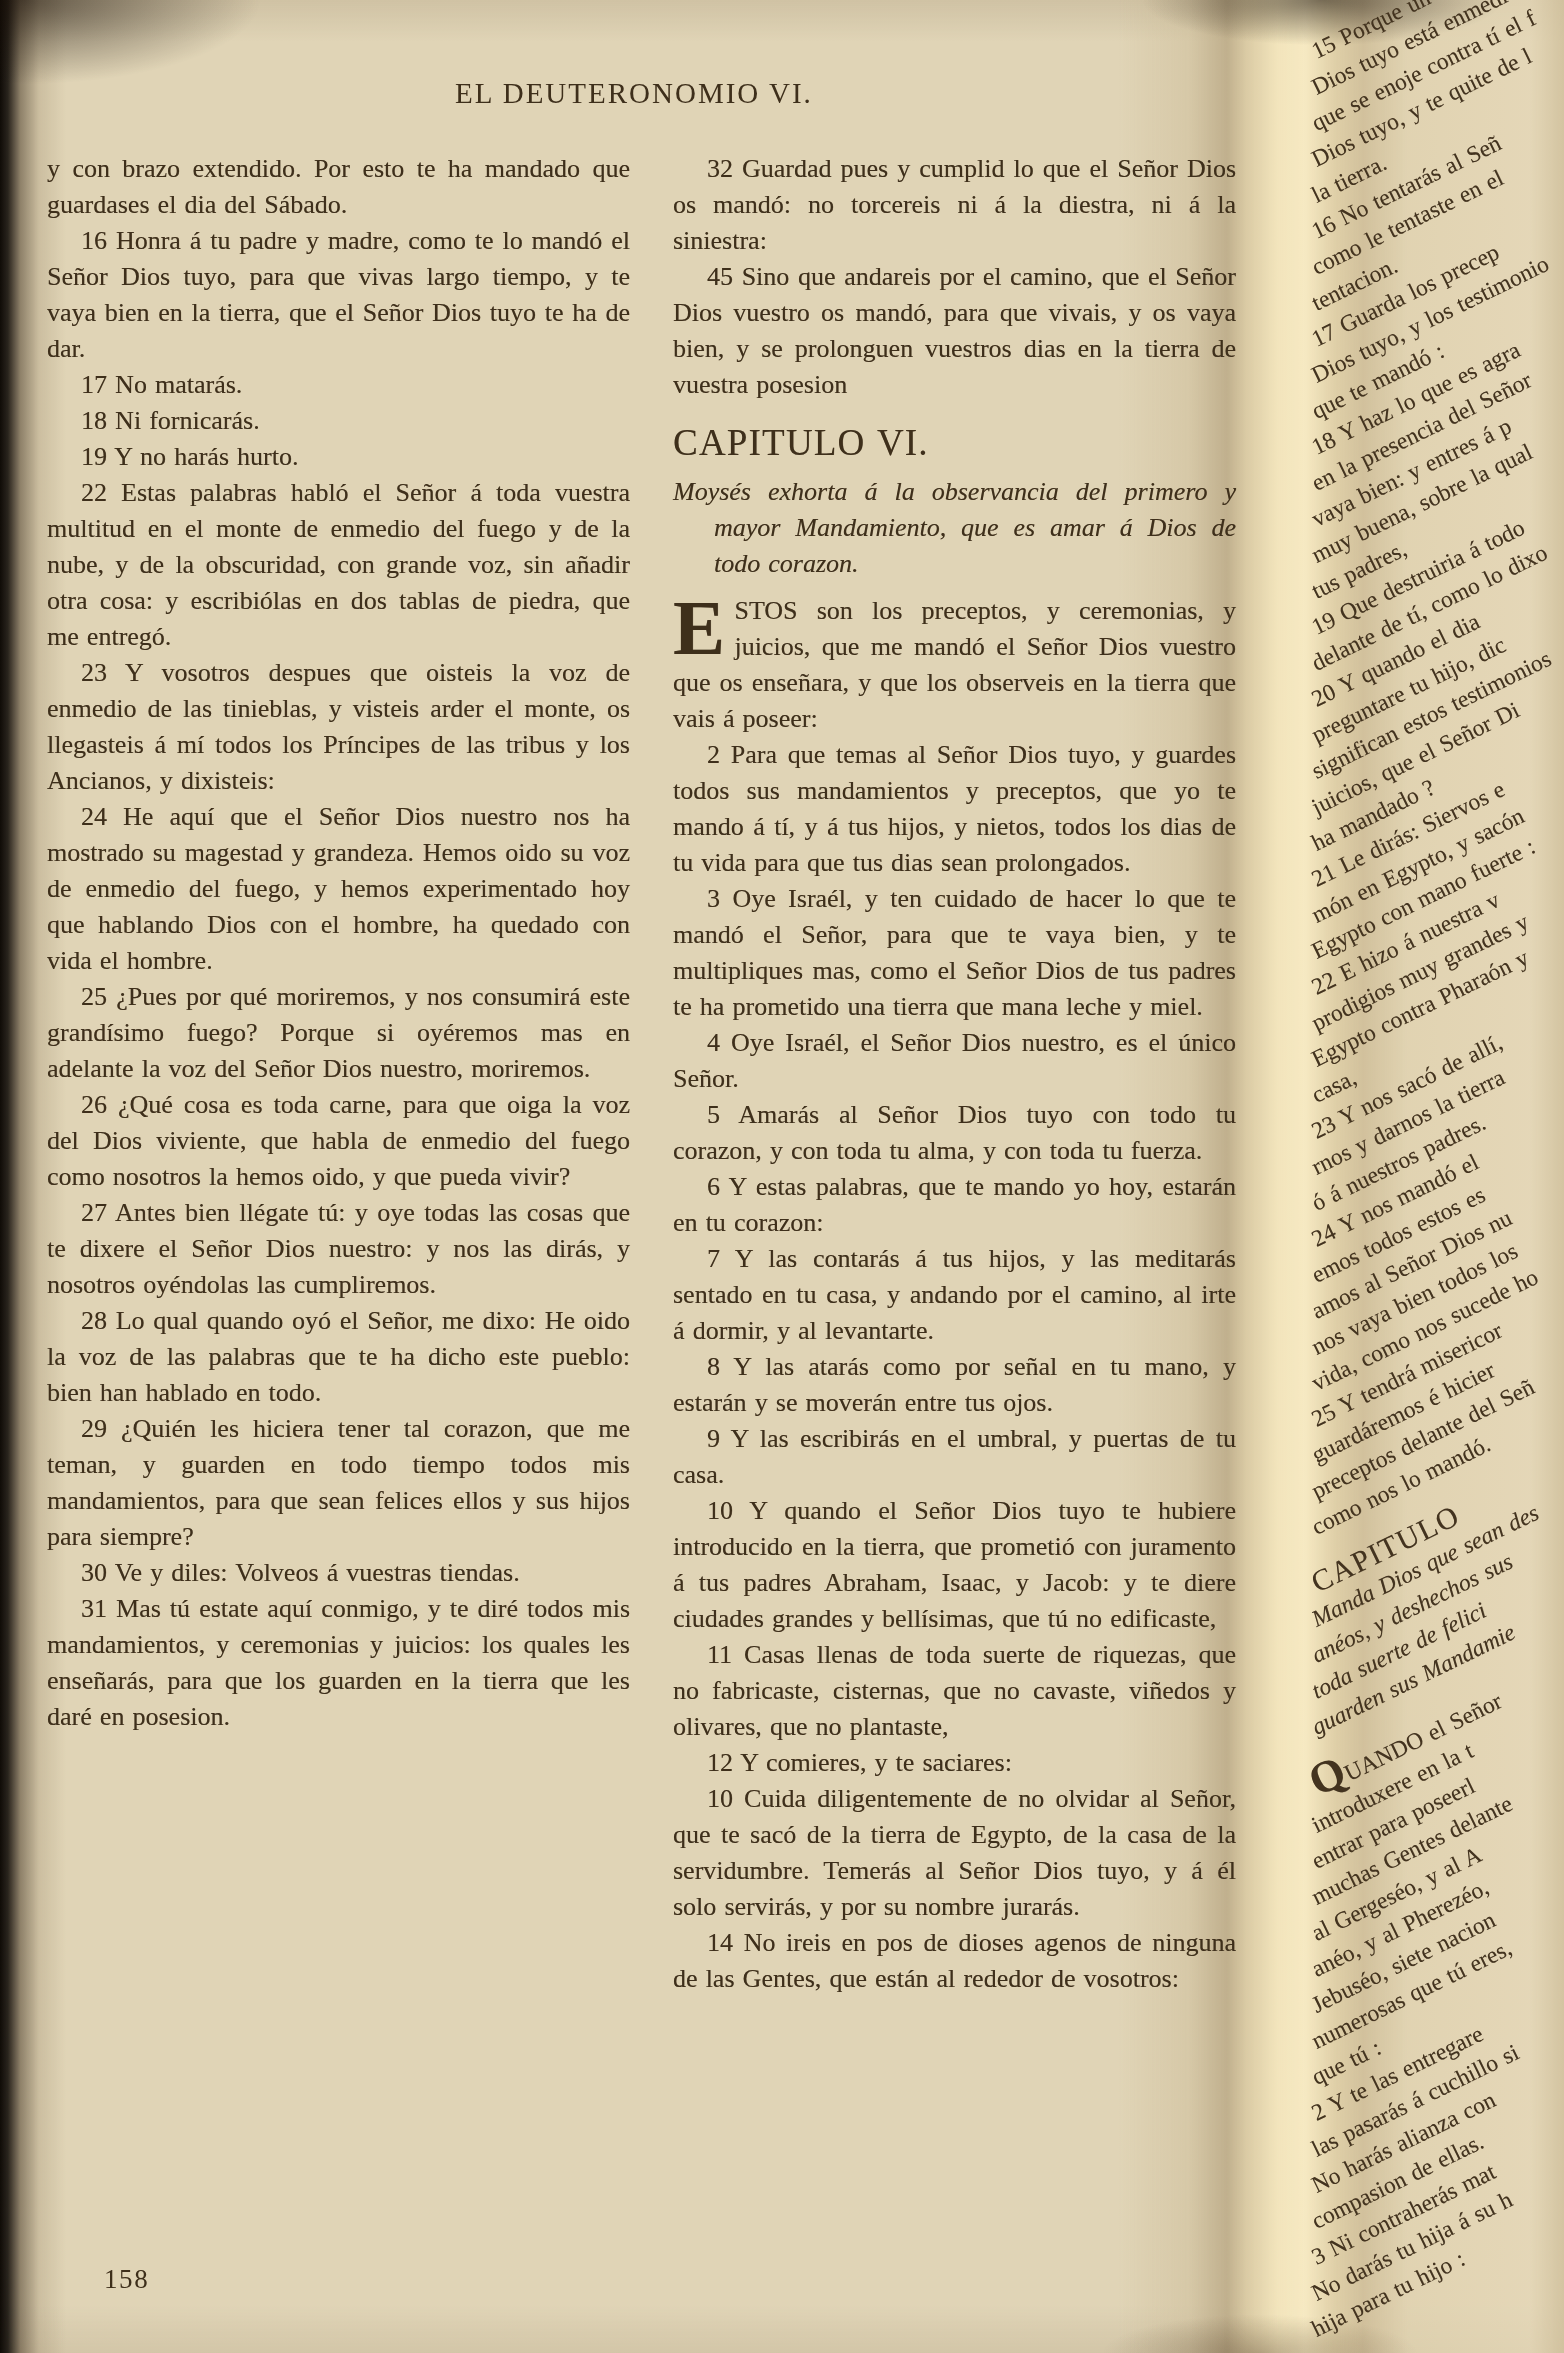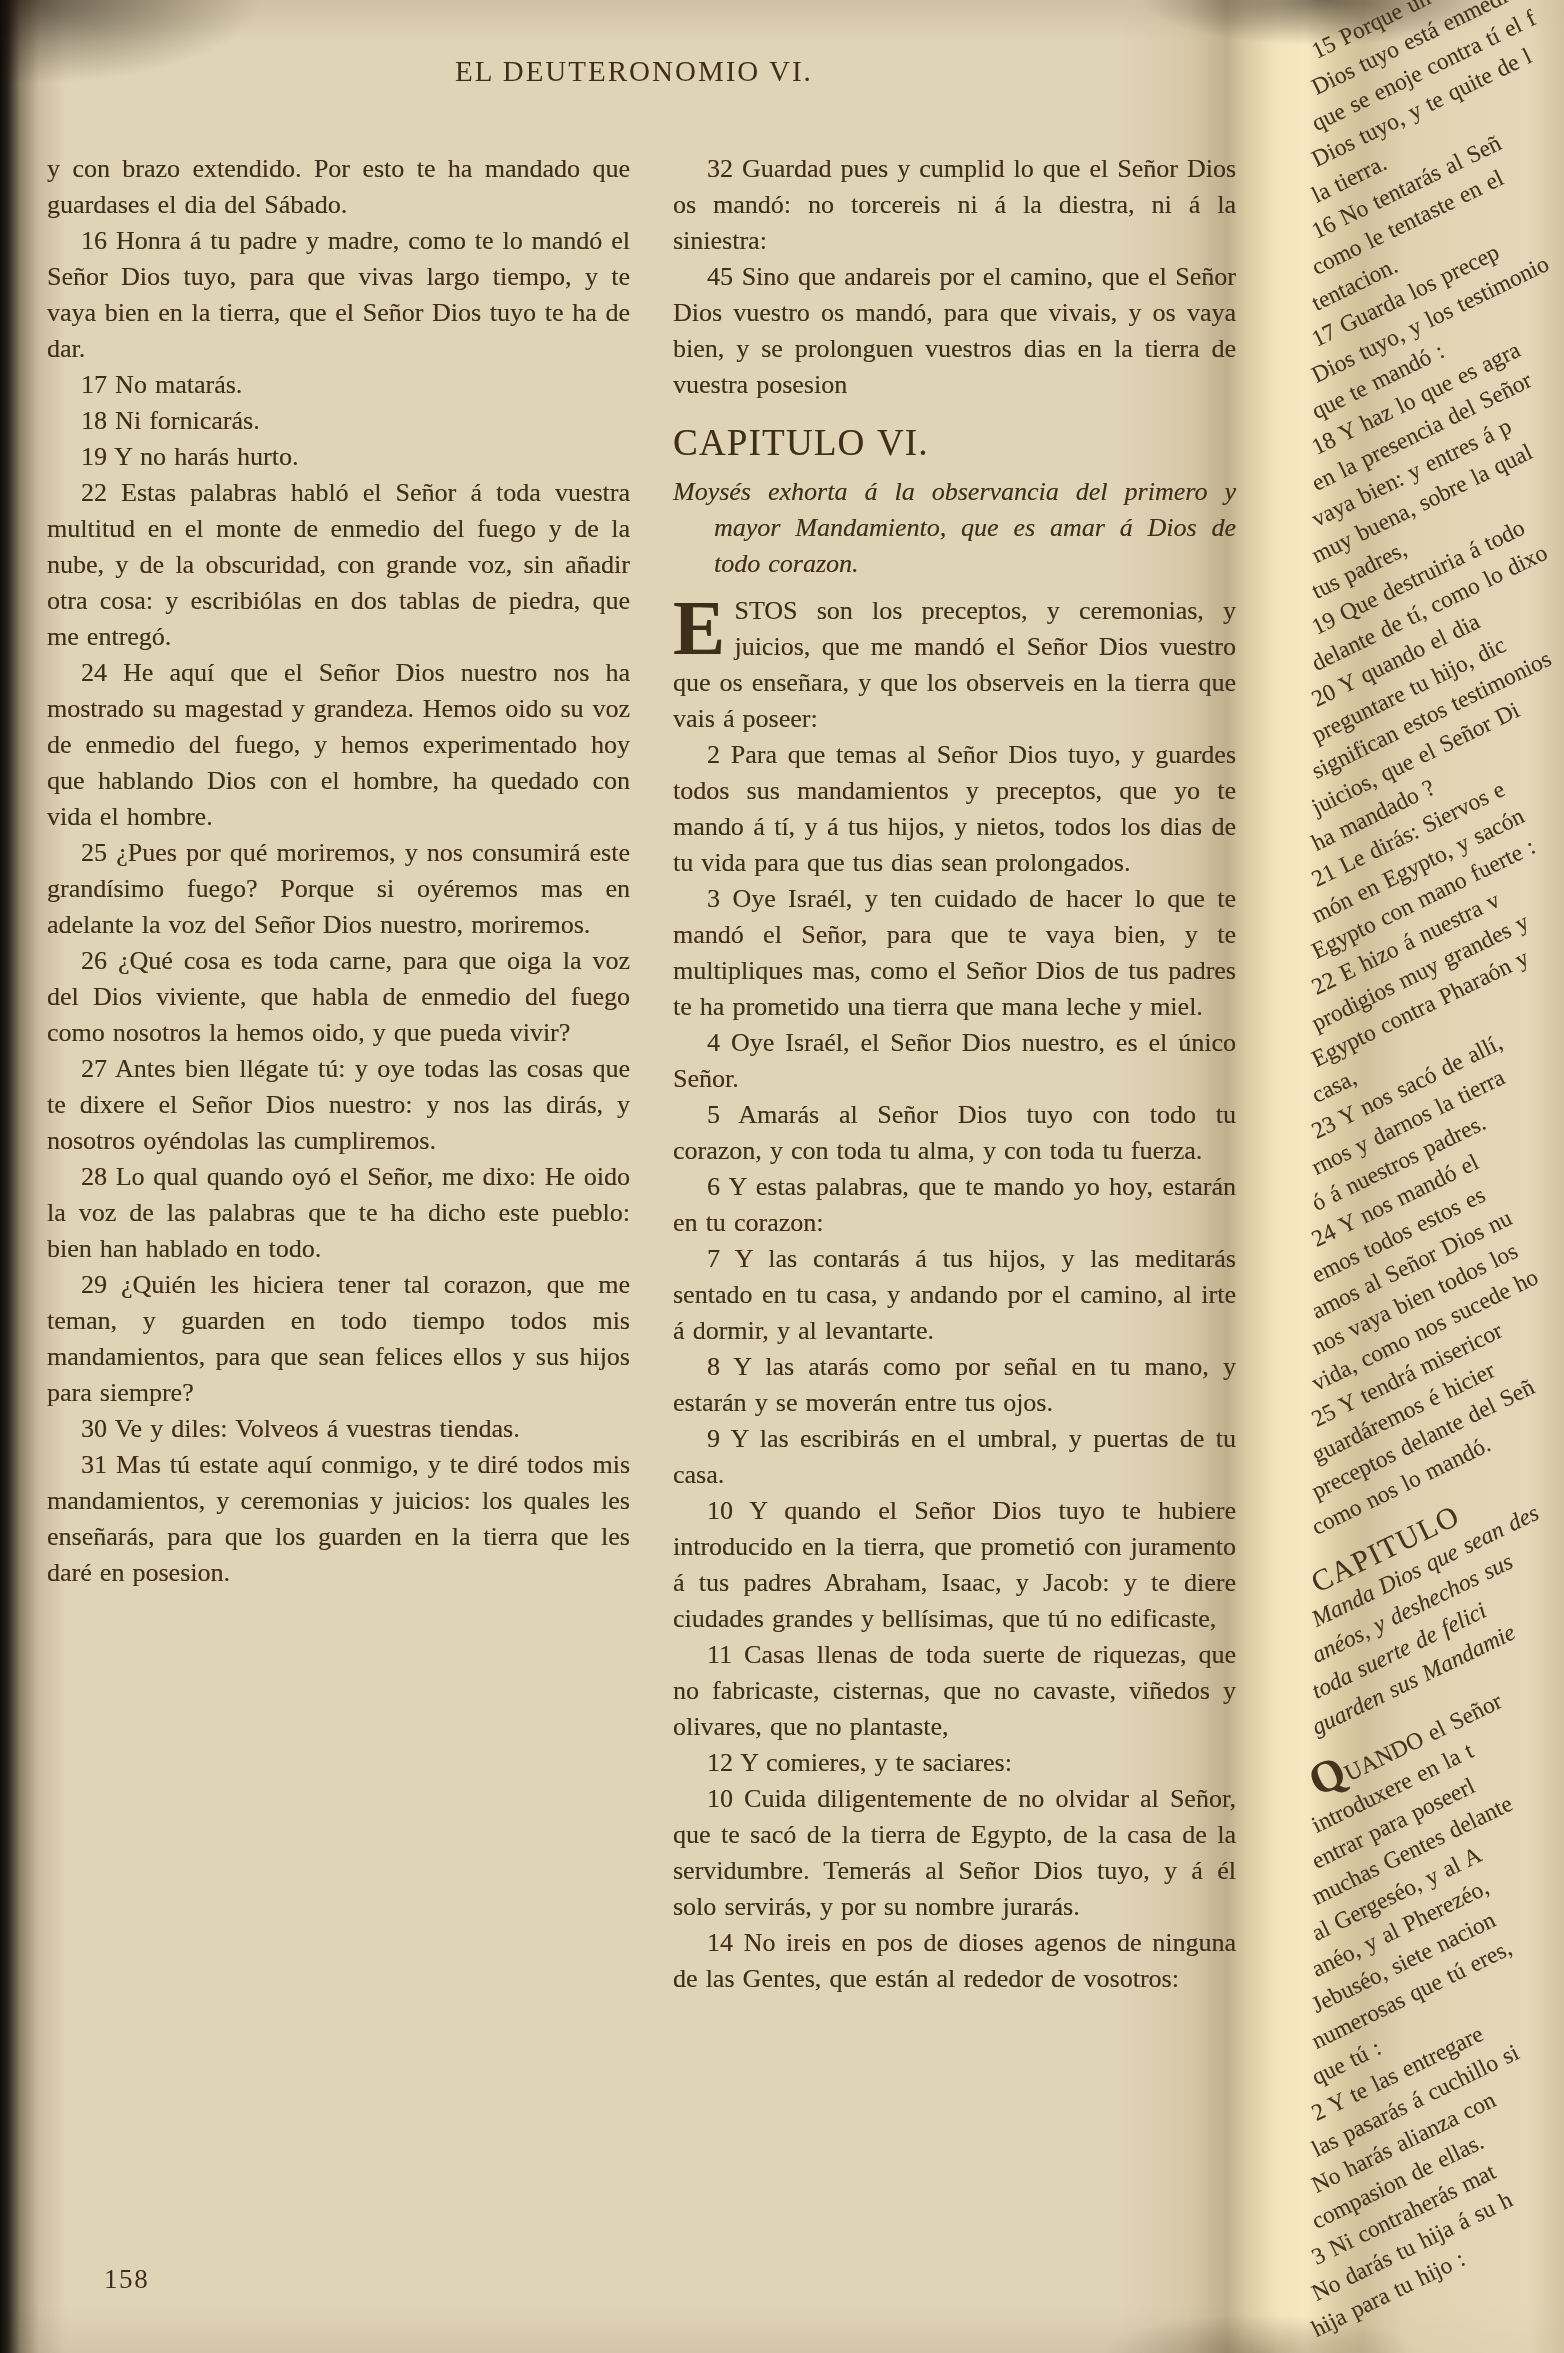--- a/index.html
+++ b/index.html
@@ -25,21 +25,21 @@
         rgba(206,188,150,.8) 1363px,
         rgba(225,211,176,.7) 1408px,
         rgba(230,216,184,.7) 1530px,
         rgba(208,192,156,.85) 1565px),
       linear-gradient(180deg, rgba(120,100,70,.16), rgba(120,100,70,0) 41px),
       linear-gradient(0deg, rgba(120,100,70,.13), rgba(120,100,70,0) 49px),
       var(--paper,#e0d4b6);
   }
   .page-main{position:absolute;left:0;top:0;width:1252px;}
   .running-head{
-    margin:55px 0 0 47px;width:1174px;
+    margin:77px 0 0 47px;width:1174px;
     text-align:center;
     font-size:29px;letter-spacing:2px;
     color:var(--ink,#3e2f1b);
   }
   .cols{
     position:absolute;left:47px;top:119px;width:1189px;
     display:flex;gap:43px;margin-top:32px;
   }
   .col{font-size:26px;line-height:36px;word-spacing:1.6px;text-align:justify;
        text-shadow:0.2px 0.2px 0 rgba(62,47,27,.45);}
@@ -82,20 +82,21 @@
         <p class="verse">17 No matarás.</p>
 
         <p class="verse">18 Ni fornicarás.</p>
 
         <p class="verse">19 Y no harás hurto.</p>
 
 
 
         <p class="verse">22 Estas palabras habló el Señor á toda vuestra multitud en el monte de enmedio del fuego y de la nube, y de la obscuridad, con grande voz, sin añadir otra cosa: y escribiólas en dos tablas de piedra, que me entregó.</p>
 
+        <p class="verse">23 Y vosotros despues que oisteis la voz de enmedio de las tinieblas, y visteis arder el monte, os llegasteis á mí todos los Príncipes de las tribus y los Ancianos, y dixisteis:</p>
 
         <p class="verse">24 He aquí que el Señor Dios nuestro nos ha mostrado su magestad y grandeza. Hemos oido su voz de enmedio del fuego, y hemos experimentado hoy que hablando Dios con el hombre, ha quedado con vida el hombre.</p>
 
         <p class="verse">25 ¿Pues por qué moriremos, y nos consumirá este grandísimo fuego? Porque si oyéremos mas en adelante la voz del Señor Dios nuestro, moriremos.</p>
 
         <p class="verse">26 ¿Qué cosa es toda carne, para que oiga la voz del Dios viviente, que habla de enmedio del fuego como nosotros la hemos oido, y que pueda vivir?</p>
 
         <p class="verse">27 Antes bien llégate tú: y oye todas las cosas que te dixere el Señor Dios nuestro: y nos las dirás, y nosotros oyéndolas las cumpliremos.</p>
 
         <p class="verse">28 Lo qual quando oyó el Señor, me dixo: He oido la voz de las palabras que te ha dicho este pueblo: bien han hablado en todo.</p>

